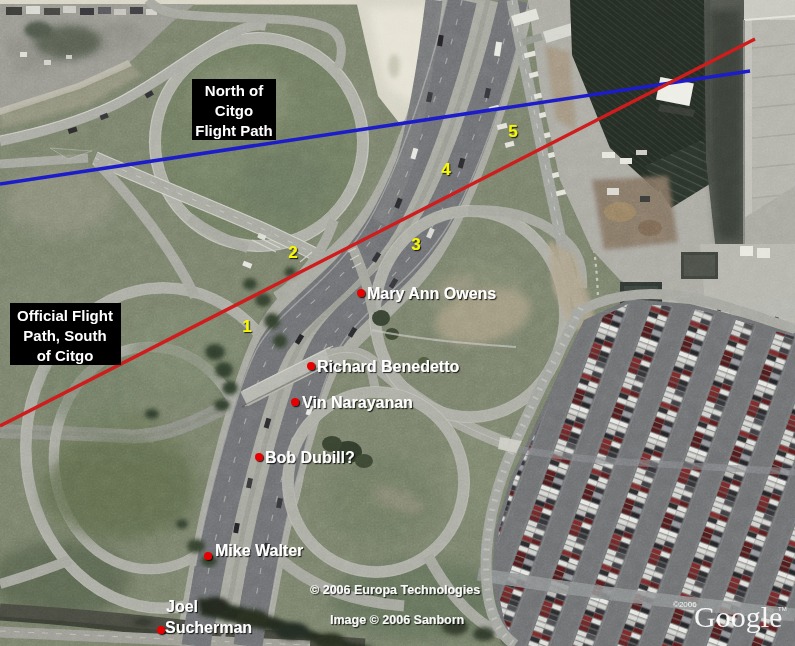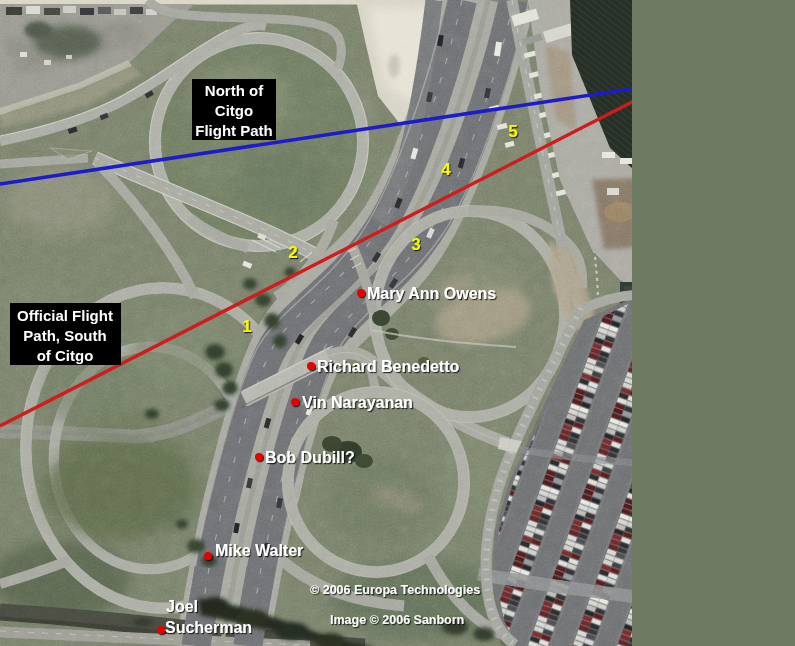--- a/index.html
+++ b/index.html
@@ -1,16 +1,16 @@
 <!DOCTYPE html>
 <html><head>
 <meta charset="utf-8">
 <style>
 html,body{margin:0;padding:0;background:#6f7a62;}
-#wrap{position:relative;width:632px;height:646px;overflow:hidden;font-family:"Liberation Sans",sans-serif;}
+#wrap{position:relative;width:795px;height:646px;overflow:hidden;font-family:"Liberation Sans",sans-serif;}
 svg{display:block}
 </style>
 </head>
 <body>
 <div id="wrap">
 <svg width="795" height="646" viewBox="0 0 795 646">
 <defs>
 <filter id="b8" x="-50%" y="-50%" width="200%" height="200%">
           <feGaussianBlur stdDeviation="8"></feGaussianBlur>
         </filter>

